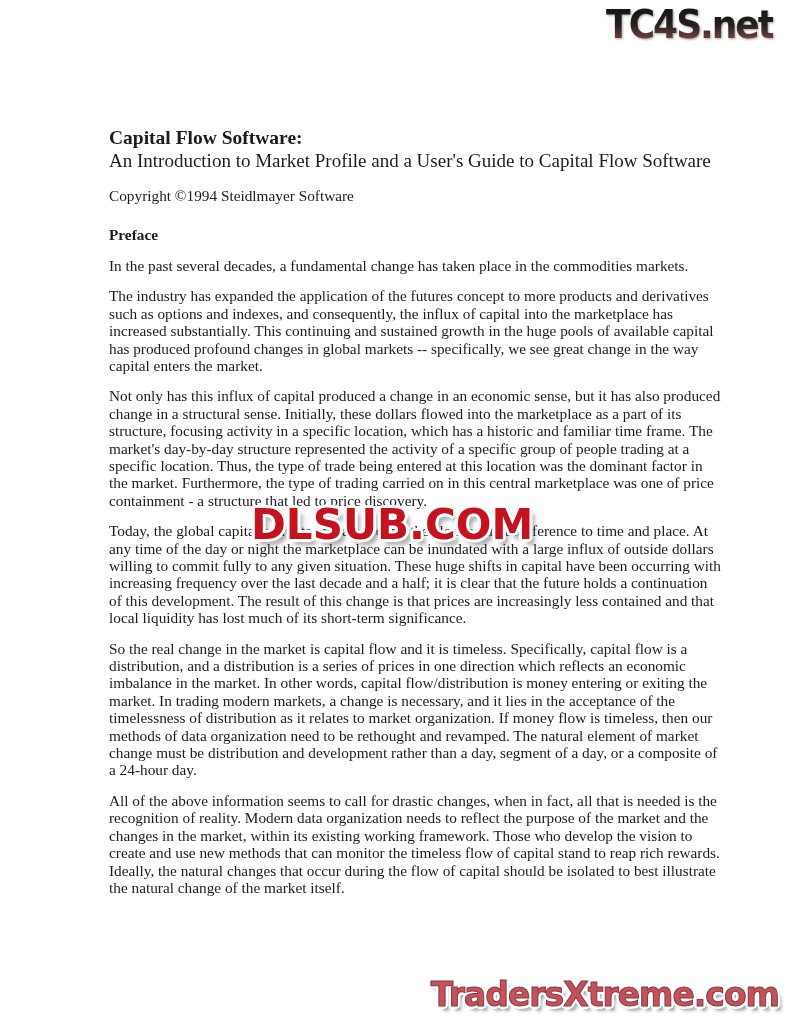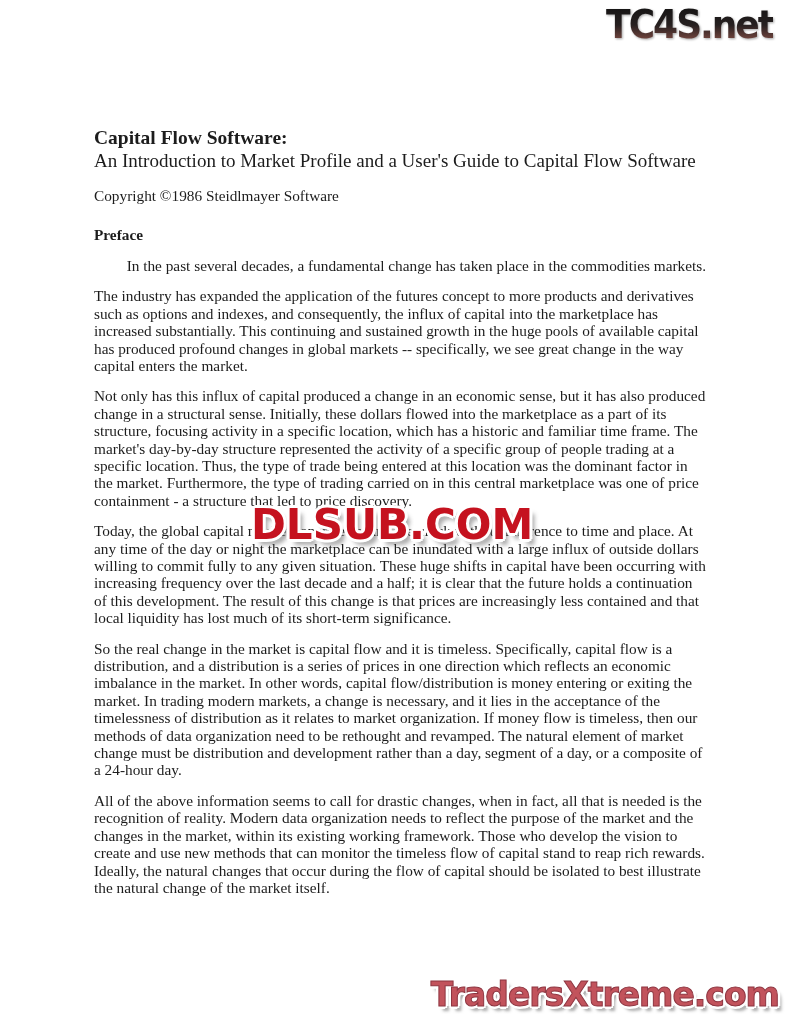--- a/index.html
+++ b/index.html
@@ -32,21 +32,21 @@
     -webkit-background-clip: text;
     background-clip: text;
     color: transparent;
     filter: drop-shadow(1px 1px 1px rgba(0,0,0,0.35));
     white-space: nowrap;
   }
 
   
   .content {
     position: absolute;
-    left: 94px;
+    left: 109px;
     top: 0;
     width: 612px;
   }
   .doc-title {
     margin: 0;
     padding-top: 126px;
     font-size: 19.5px;
     line-height: 23px;
     font-weight: bold;
   }
@@ -66,21 +66,20 @@
     line-height: 17.4px;
     font-weight: bold;
   }
   .body-para {
     margin: 13px 0 0 0;
     font-size: 15.3px;
     line-height: 17.4px;
   }
   .body-para.first {
     margin-top: 14px;
-    text-align: right;
   }
 
   
   .dlsub-watermark {
     position: absolute;
     left: 251px;
     top: 500px;
     font-family: "DejaVu Sans", sans-serif;
     font-weight: bold;
     font-size: 42px;
@@ -122,21 +121,21 @@
 
   <div class="site-logo">TC4S.net</div>
 
   <div class="content">
 
     <h1 class="doc-title">Capital Flow Software:</h1>
 
     <div class="doc-subtitle">An Introduction to Market Profile and a User's Guide to Capital Flow Software</div>
 
     <div class="byline-block">
-      <div>Copyright ©1986 Steidlmayer Software</div>
+      <div>Copyright ©1994 Steidlmayer Software</div>
     </div>
 
     <h2 class="section-heading">Preface</h2>
 
     <p class="body-para first">In the past several decades, a fundamental change has taken place in the commodities markets.</p>
 
     <p class="body-para">The industry has expanded the application of the futures concept to more products and derivatives such as options and indexes, and consequently, the influx of capital into the marketplace has increased substantially. This continuing and sustained growth in the huge pools of available capital has produced profound changes in global markets -- specifically, we see great change in the way capital enters the market.</p>
 
     <p class="body-para">Not only has this influx of capital produced a change in an economic sense, but it has also produced change in a structural sense. Initially, these dollars flowed into the marketplace as a part of its structure, focusing activity in a specific location, which has a historic and familiar time frame. The market's day-by-day structure represented the activity of a specific group of people trading at a specific location. Thus, the type of trade being entered at this location was the dominant factor in the market. Furthermore, the type of trading carried on in this central marketplace was one of price containment - a structure that led to price discovery.</p>
 

